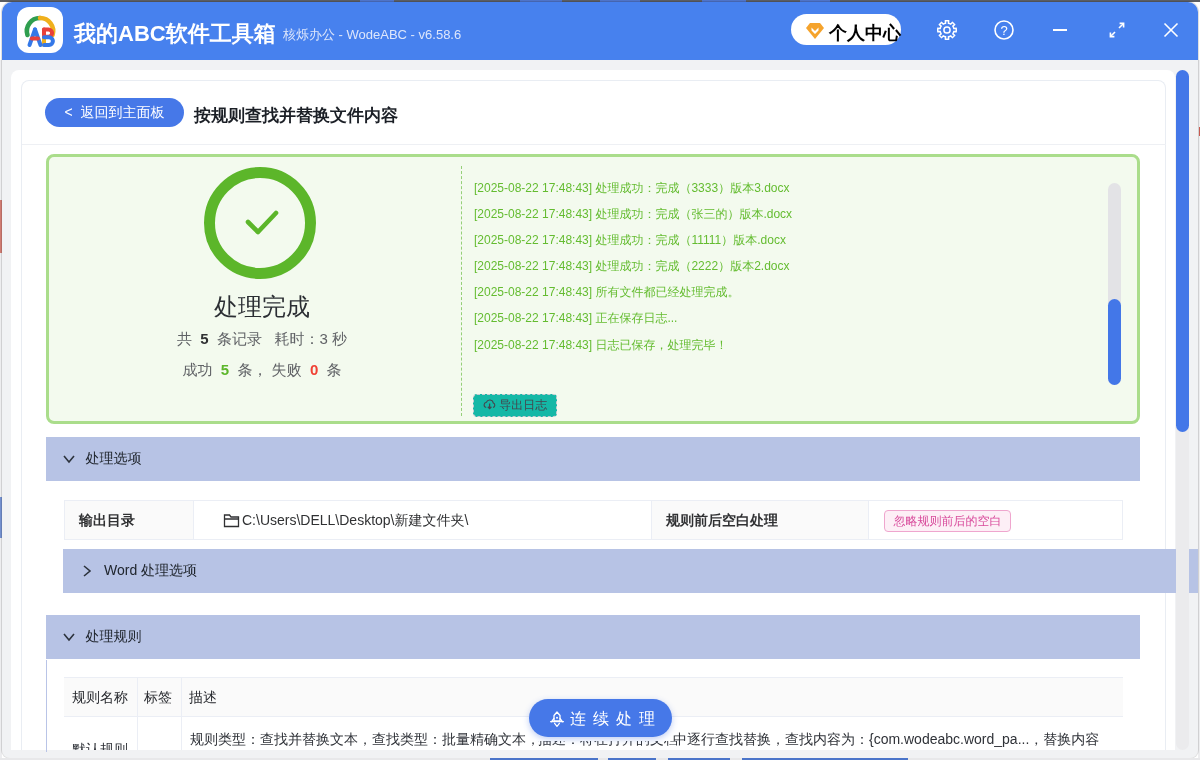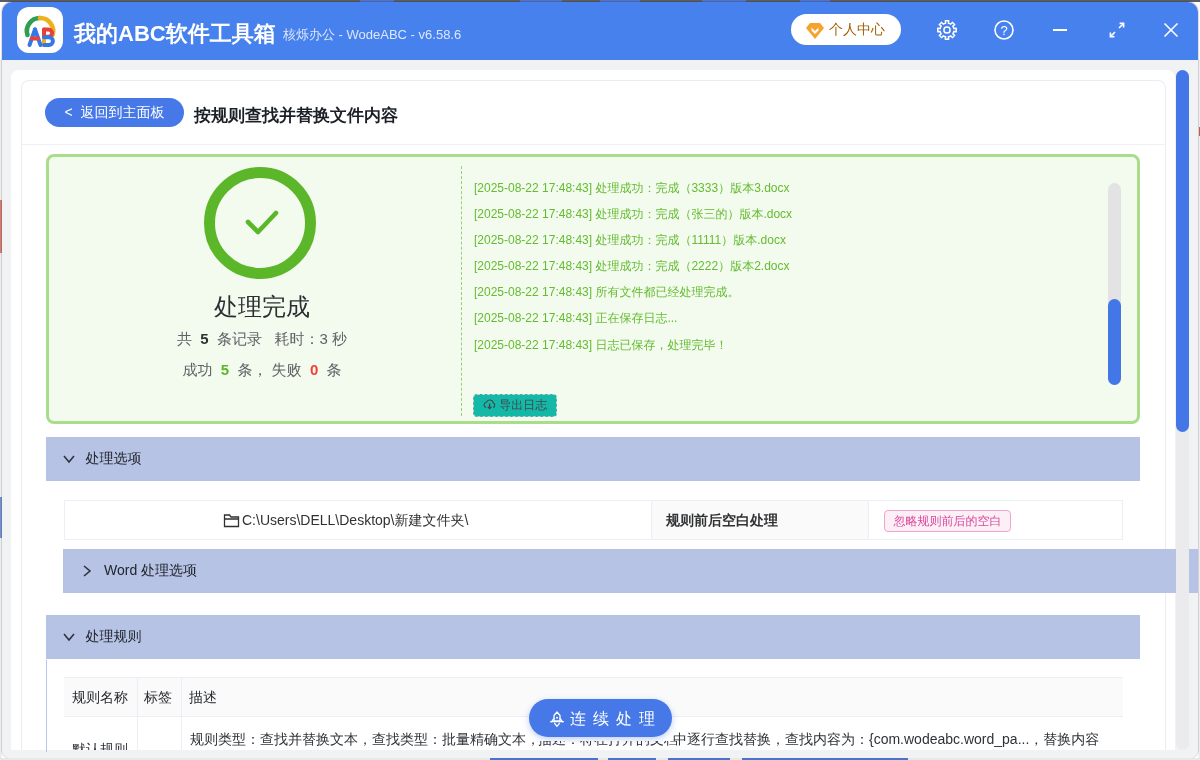--- a/index.html
+++ b/index.html
@@ -9,21 +9,21 @@
 .abs{position:absolute;}
 
 #topsliver{left:0;top:0;width:1200px;height:2px;background:#5a5d63;}
 #win{left:2px;top:2px;width:1196px;height:756px;border-radius:10px 10px 8px 8px;
   background:#f1f2f4;overflow:hidden;box-shadow:0 0 0 1px rgba(0,0,0,.12);}
 #titlebar{left:0;top:0;width:1196px;height:58px;background:#4781ee;}
 #logo{left:15px;top:5px;width:46px;height:46px;background:#fff;border-radius:12px;}
 #apptitle{left:72px;top:17px;font-size:22px;font-weight:bold;color:#fff;}
 #appsub{left:281px;top:24px;font-size:13px;color:#dde6fb;}
 #userpill{left:789px;top:12px;width:110px;height:31px;background:#fff;border-radius:16px;}
-#usertext{left:827px;top:19px;font-size:14px;color:#a16207;}
+#usertext{left:827px;top:19px;font-size:18px;color:#000000;font-weight:bold;}
 
 #card{left:9px;top:68px;width:1164px;height:680px;background:#fff;border-radius:8px 8px 0 0;}
 #panel{left:19px;top:78px;width:1145px;height:670px;background:#fff;
   border:1px solid #e9edf3;border-radius:8px 8px 0 0;border-bottom:none;}
 #backbtn{left:43px;top:96px;width:139px;height:29px;border-radius:15px;background:#4678e8;
   color:#fff;font-size:14px;line-height:29px;text-align:center;}
 #pagetitle{left:192px;top:102px;font-size:17px;font-weight:bold;color:#1b1f26;}
 #divider1{left:20px;top:142px;width:1144px;height:1px;background:#eef0f4;}
 
 #greenpanel{left:44px;top:152px;width:1094px;height:270px;background:#f3faee;
@@ -167,20 +167,21 @@
   <div class="abs" id="innertrack"></div>
   <div class="abs" id="innerthumb"></div>
 
   <div class="abs sechead" id="sh1">
       <svg style="position:absolute;left:16px;top:16px" width="14" height="12" viewBox="0 0 14 12">
         <polyline points="2,3 7,9 12,3" fill="none" stroke="#2c333d" stroke-width="1.6"></polyline>
       </svg>
       <span class="lbl" style="left:40px">处理选项</span>
     </div>
   <div class="abs" id="optrow">
+    <div class="cell" id="oc1">输出目录</div>
     <div class="cell" id="oc3">规则前后空白处理</div>
     <svg class="abs" style="left:158px;top:12px" width="17" height="15" viewBox="0 0 17 15">
       <path d="M1.5 2 h5 l1.5 2 h7.5 v9.5 h-14 z M1.5 6 h14" fill="none" stroke="#303133" stroke-width="1.3"></path>
     </svg>
     <div class="cell" id="pathtext">C:\Users\DELL\Desktop\新建文件夹\</div>
   </div>
   <div class="abs" id="pinktag">忽略规则前后的空白</div>
   <div class="abs sechead" id="sh2">
       <svg style="position:absolute;left:18px;top:15px" width="12" height="14" viewBox="0 0 12 14">
         <polyline points="3,2 9,7 3,12" fill="none" stroke="#2c333d" stroke-width="1.6"></polyline>

